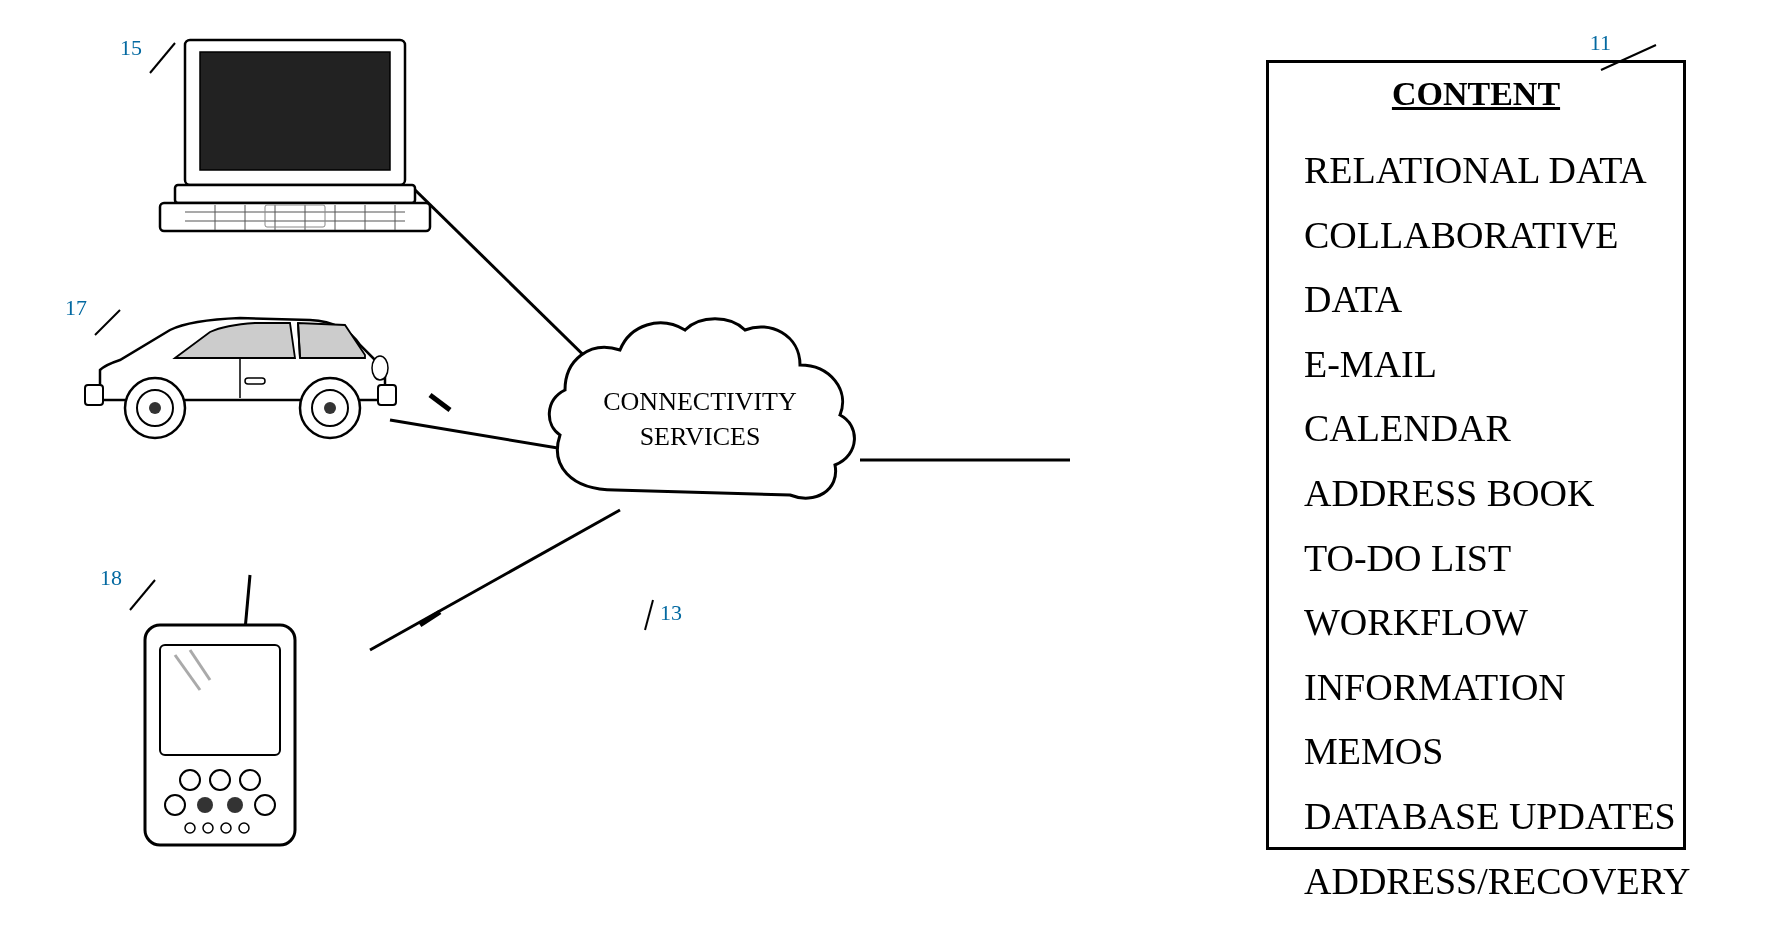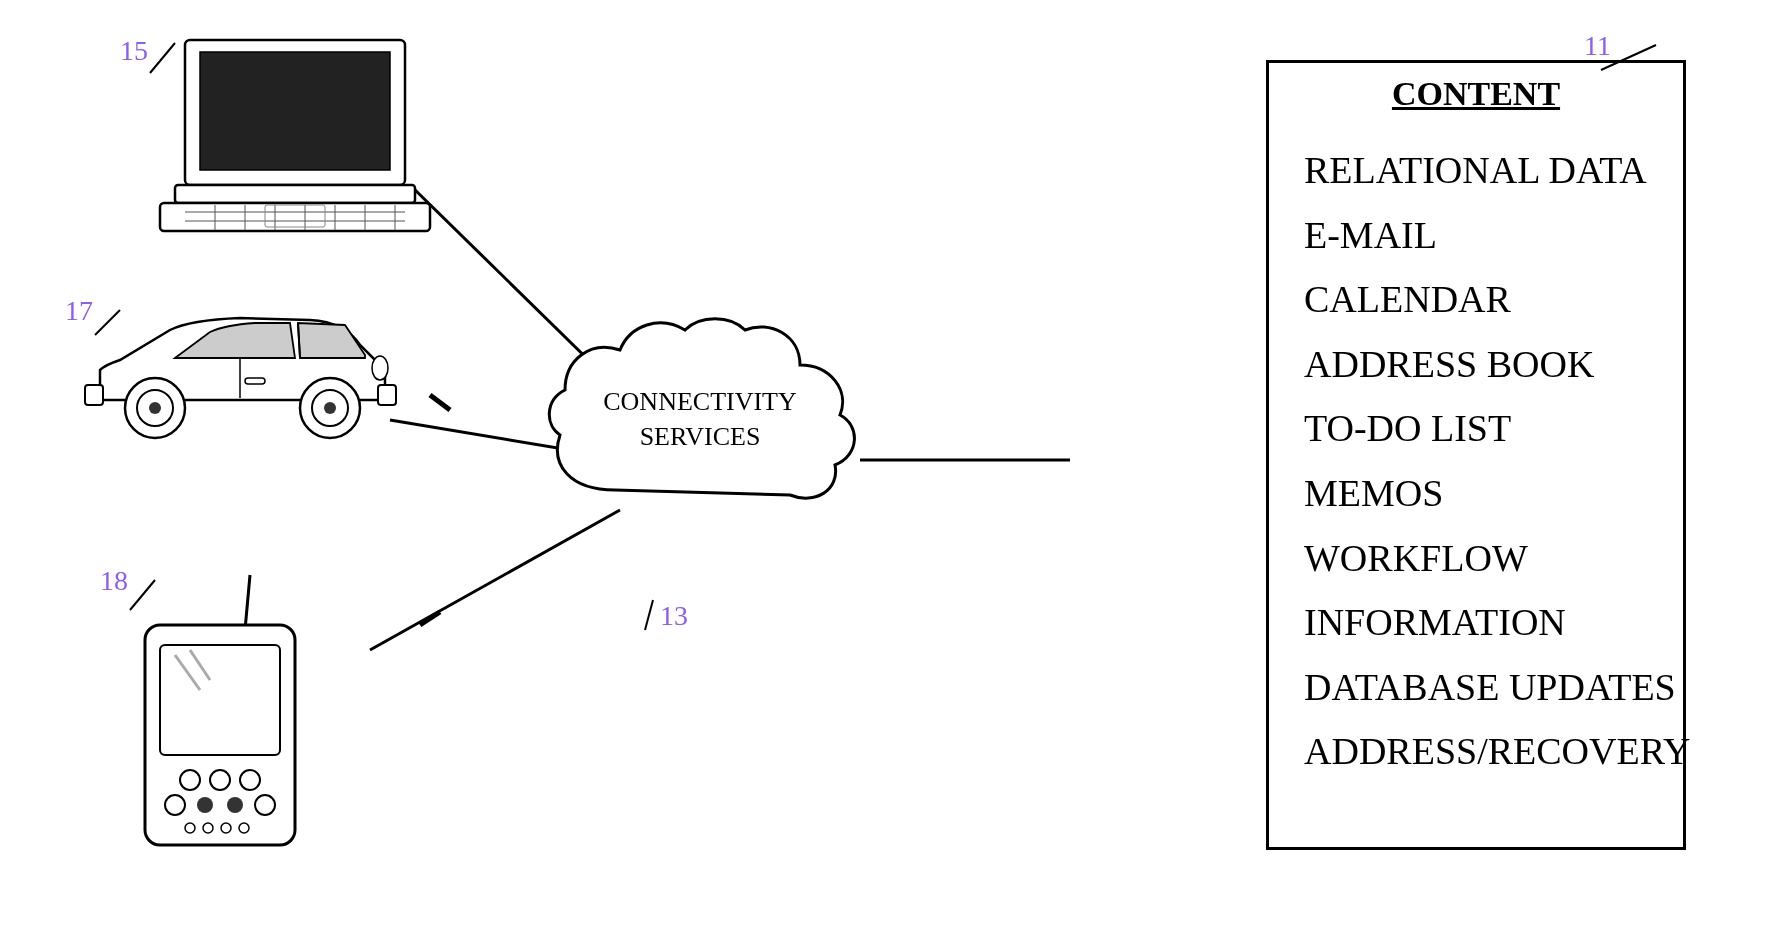--- a/index.html
+++ b/index.html
@@ -15,23 +15,23 @@
     .diagram-container {
       width: 1766px;
       height: 929px;
       position: relative;
       background: #ffffff;
     }
 
     
     .ref-number {
       position: absolute;
-      font-size: 28px;
+      font-size: 22px;
       font-weight: normal;
-      color: #8b5cf6;
+      color: #0369a1;
     }
 
     
     .content-box {
       position: absolute;
       right: 80px;
       top: 60px;
       width: 420px;
       height: 790px;
       border: 3px solid #000;
@@ -118,26 +118,27 @@
   <div class="ref-number" style="right: 155px; top: 30px;">11</div>
 
   <svg style="position:absolute; right:80px; top:30px; width:120px; height:50px;">
     <line x1="90" y1="15" x2="35" y2="40" stroke="#000" stroke-width="2"></line>
   </svg>
 
   <div class="content-box">
     <div class="content-box-title">CONTENT</div>
     <ul class="content-list">
       <li>RELATIONAL DATA</li>
+      <li>COLLABORATIVE DATA</li>
       <li>E-MAIL</li>
       <li>CALENDAR</li>
       <li>ADDRESS BOOK</li>
       <li>TO-DO LIST</li>
+      <li>WORKFLOW INFORMATION</li>
       <li>MEMOS</li>
-      <li>WORKFLOW INFORMATION</li>
       <li>DATABASE UPDATES</li>
       <li>ADDRESS/RECOVERY</li>
     </ul>
   </div>
 
   <svg class="cloud-svg" width="340" height="250" viewBox="0 0 340 250">
 
     <path d="
       M 85 180
       C 40 180 20 155 30 125

